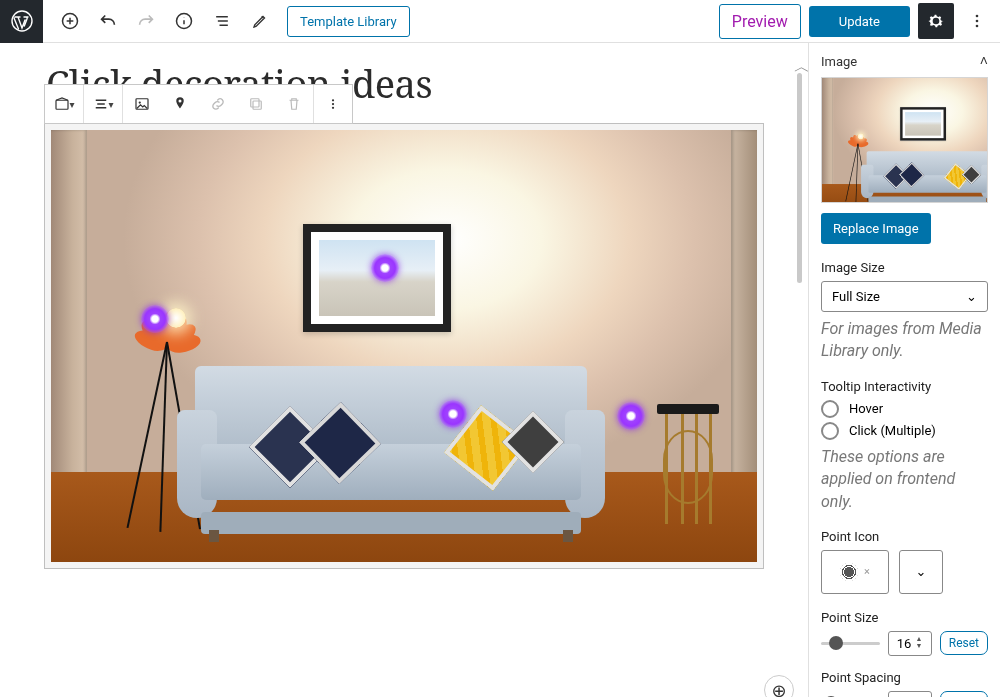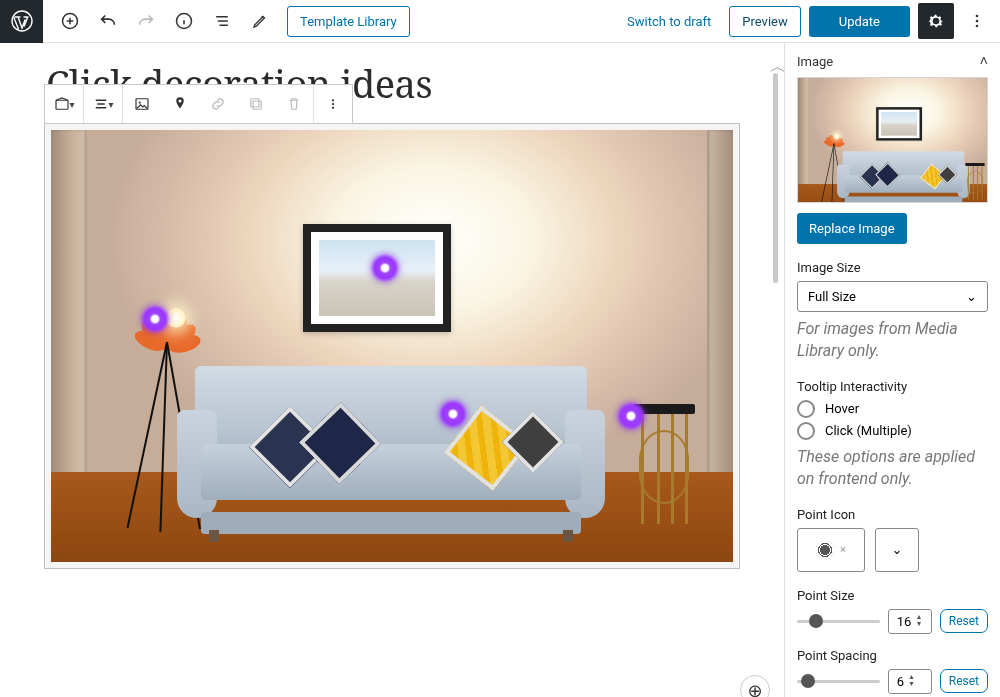--- a/index.html
+++ b/index.html
@@ -7,29 +7,29 @@
 
   
   .topbar { height: 43px; display: flex; align-items: center; border-bottom: 1px solid #e0e0e0; }
   .wp-logo { width: 43px; height: 43px; background: #23282d; display:flex; align-items:center; justify-content:center; }
   .wp-logo svg { width:24px; height:24px; }
   .top-icons { display:flex; align-items:center; gap:4px; margin-left:10px; }
   .top-icon-btn { width:34px; height:34px; display:flex; align-items:center; justify-content:center; color:#444; cursor:pointer; border-radius:2px;}
   .tpl-lib { margin-left:10px; border:1px solid #0073aa; color:#0073aa; padding:7px 12px; font-size:13px; border-radius:3px; cursor:pointer; background:#fff;}
   .top-right { margin-left:auto; display:flex; align-items:center; gap:8px; padding-right:8px;}
   .switch-draft { color:#0073aa; font-size:13px; cursor:pointer; padding:6px 10px;}
-  .preview { border:1px solid #0073aa; color:#0c4a6e; background:#fff; padding:7px 12px; font-size:13px; border-radius:3px; cursor:pointer;}
+  .preview { border:1px solid #0073aa; color:#a21caf; background:#fff; padding:7px 12px; font-size:16px; border-radius:3px; cursor:pointer;}
   .update { background:#0073aa; color:#fff; border:none; padding:8px 30px; font-size:13px; border-radius:3px; cursor:pointer;}
   .settings-btn { width:36px; height:36px; background:#23282d; display:flex; align-items:center; justify-content:center; cursor:pointer; border-radius:2px;}
   .more-btn { width:30px; height:36px; display:flex; align-items:center; justify-content:center; cursor:pointer; color:#333;}
 
   
   .layout { display:flex; height:654px; }
   .canvas { flex:1; padding: 8px 32px; position:relative; overflow:hidden;}
-  .sidebar { width:216px; border-left:1px solid #e0e0e0; overflow-y:auto; font-size:13px; padding: 8px 12px 14px 12px; position:relative;}
+  .sidebar { width:192px; border-left:1px solid #e0e0e0; overflow-y:auto; font-size:13px; padding: 8px 12px 14px 12px; position:relative;}
 
   
   .page-title { font-family: "Noto Serif", Georgia, serif; font-size: 38px; color:#2b2b2b; font-weight:400; margin: 6px 14px 14px 14px; letter-spacing:-0.5px;}
 
   
   .block-wrap { border:1px solid #bfbfbf; padding:0; margin:0 12px; position:relative;}
   .block-toolbar { position:absolute; top:-40px; left:-1px; height:40px; display:flex; background:#fff; border:1px solid #c8c8c8; }
   .btool-group { display:flex; border-right:1px solid #e0e0e0;}
   .btool { width:38px; height:38px; display:flex; align-items:center; justify-content:center; cursor:pointer; color:#444;}
   .btool.disabled { color:#bbb; cursor:default;}
@@ -150,21 +150,20 @@
         </svg>
       </div>
     <div class="top-icon-btn">
         <svg viewBox="0 0 24 24" width="18" height="18" stroke="#333" stroke-width="1.8" fill="none">
           <path d="M4 20l3-1 11-11-2-2L5 17l-1 3zM14 6l2 2"></path>
         </svg>
       </div>
   </div>
   <button class="tpl-lib">Template Library</button>
   <div class="top-right">
-    <span class="switch-draft">Switch to draft</span>
     <button class="preview">Preview</button>
     <button class="update">Update</button>
     <div class="settings-btn">
         <svg viewBox="0 0 24 24" width="20" height="20" fill="#fff">
           <path d="M12 8a4 4 0 100 8 4 4 0 000-8zm9 4l-2 .5-.8 2 1 1.8-1.5 1.5-1.8-1-2 .8-.5 2h-2l-.5-2-2-.8-1.8 1L4.6 17l1-1.8-.8-2L3 12l1.8-.5.8-2-1-1.8L6.1 6.2l1.8 1 2-.8.5-2h2l.5 2 2 .8 1.8-1 1.5 1.5-1 1.8.8 2 2 .5z"></path>
         </svg>
       </div>
     <div class="more-btn">
         <svg viewBox="0 0 24 24" width="20" height="20" fill="#333">
           <circle cx="12" cy="6" r="1.6"></circle>

